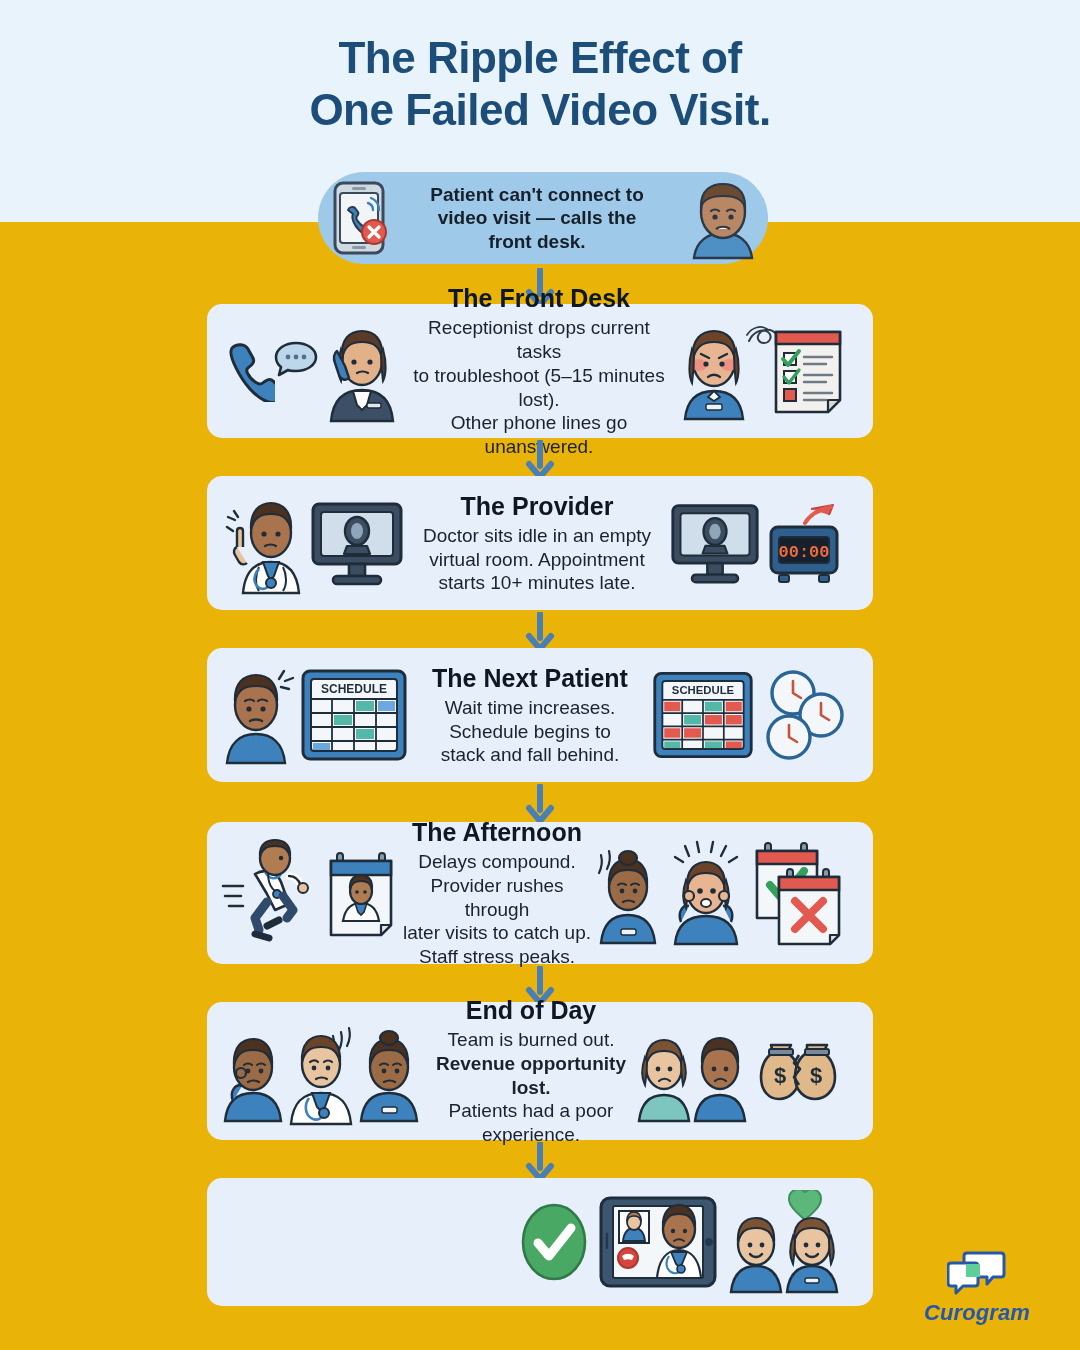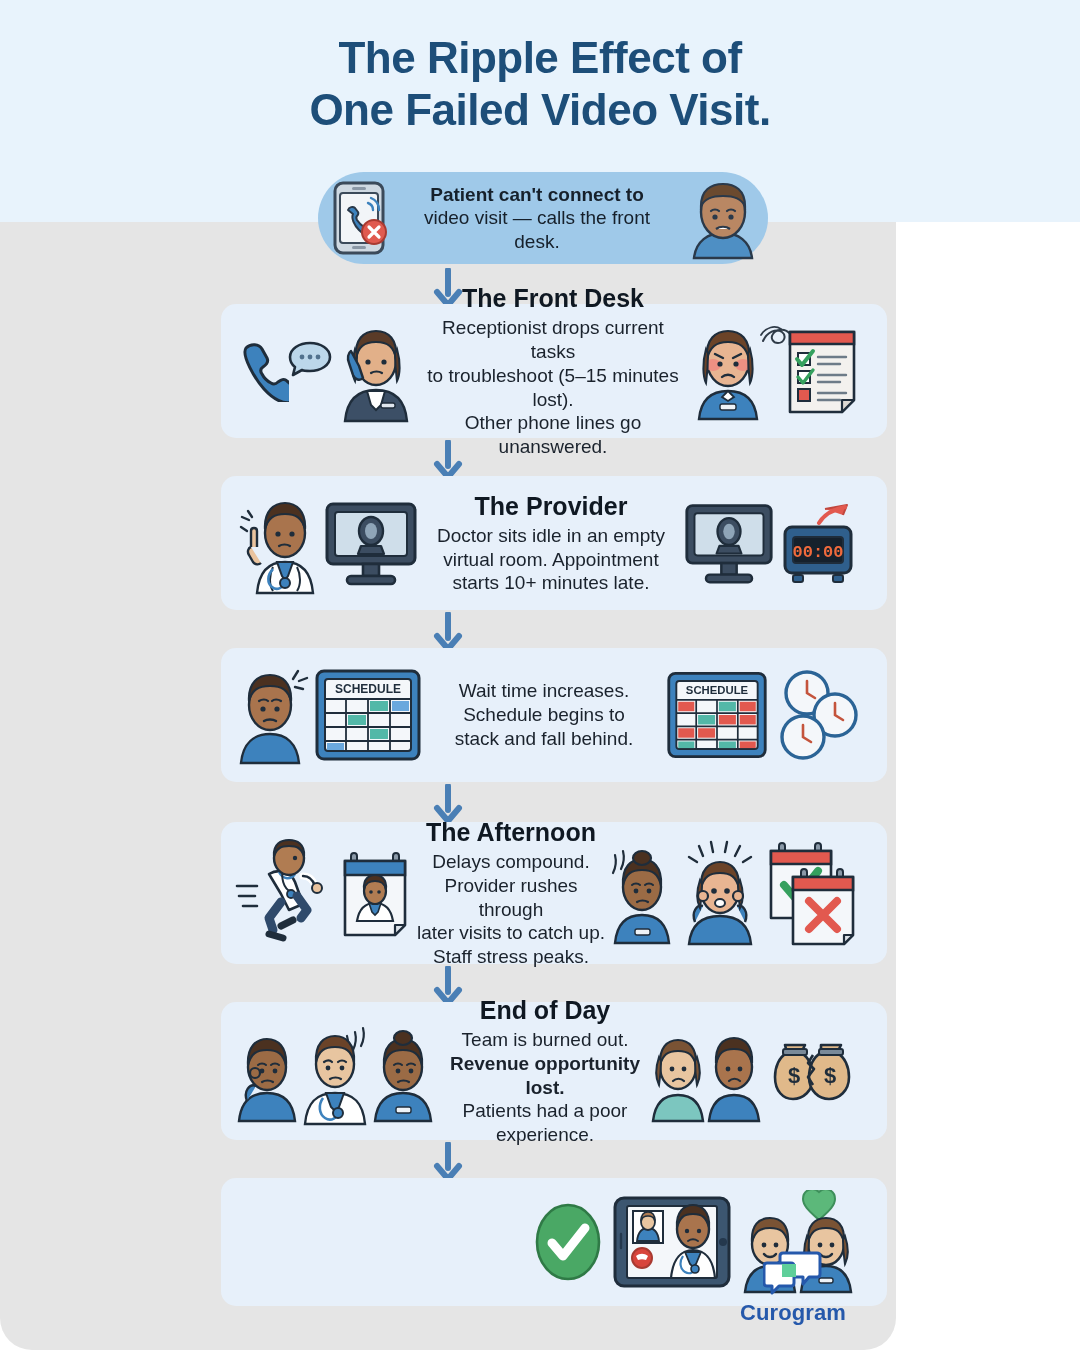--- a/index.html
+++ b/index.html
@@ -4,23 +4,22 @@
 <style>
   * { box-sizing: border-box; margin: 0; padding: 0; }
   html, body {
     width: 1080px; height: 1350px;
     font-family: "Liberation Sans", sans-serif;
     background: #ffffff;
     overflow: hidden;
   }
   #page {
     position: relative;
-    width: 896px; height: 1350px;
-    background: #e5e5e5;
-    border-radius: 32px;
+    width: 1080px; height: 1350px;
+    background: #eab308;
   }
   .top-band {
     position: absolute; top: 0; left: 0;
     width: 1080px; height: 222px;
     background: #e8f3fc;
   }
 
   
   .title {
     position: absolute; top: 32px; left: 0; width: 1080px;
@@ -42,32 +41,32 @@
     border-radius: 46px;
     display: flex; align-items: center;
     padding: 0 6px 0 10px;
     gap: 32px;
   }
   .intro-text {
     flex: 1; text-align: center; color: #16202b;
     line-height: 1.22;
   }
   .intro-text .b { display:block; font-weight: bold; font-size: 19px; }
-  .intro-text .n { display:block; font-size: 19px; }
+  .intro-text .n { display:block; font-size: 19px; font-weight: bold; }
 
   
   .arrow {
     position: absolute; left: 50%; transform: translateX(-50%);
     width: 34px; height: 40px;
   }
 
   
   .card {
     position: absolute;
-    left: 221px; width: 666px;
+    left: 207px; width: 666px;
     background: #e7f0fa;
     border-radius: 15px;
     display: flex; align-items: center;
   }
   .card .art-l { flex: 0 0 auto; display:flex; align-items:center; gap:4px; padding-left: 12px;}
   .card .art-r { flex: 0 0 auto; display:flex; align-items:center; gap:4px; padding-right: 28px;}
   .card .txt {
     flex: 1 1 auto; text-align: center; color: #111820;
     padding: 0 4px;
   }
@@ -85,21 +84,21 @@
   .card.whatif .bd { font-size: 19px; font-weight: bold; line-height: 1.3;}
 
   
   .logo {
     position: absolute; right: 34px; bottom: 24px;
     width: 138px; text-align: center;
   }
   .logo-mark { height: 44px; display:flex; justify-content:center; align-items:center;}
   .logo-text {
     margin-top: 6px; color: #2558ab;
-    font-size: 22px; font-weight: bold; letter-spacing: 0.1px;
+    font-size: 22px; font-weight: bold; letter-spacing: 0.1px; font-style: italic;
   }
   svg { display: block; }
 </style>
 </head>
 <body>
 
 <div id="page">
 
   <div class="top-band"></div>
 
@@ -331,20 +330,21 @@
           <rect x="57" y="34" width="18" height="10" fill="#53b8a8"></rect>
           <rect x="79" y="34" width="17" height="10" fill="#6aa8dd"></rect>
           <rect x="35" y="48" width="18" height="10" fill="#53b8a8"></rect>
           <rect x="57" y="62" width="18" height="10" fill="#53b8a8"></rect>
           <rect x="14" y="76" width="17" height="7" fill="#6aa8dd"></rect>
         </svg>
       </span>
     </div>
 
     <div class="txt">
+      <div class="hd">The Next Patient</div>
       <div class="bd">
         <div>Wait time increases.</div>
         <div>Schedule begins to</div>
         <div>stack and fall behind.</div>
       </div>
     </div>
 
     <div class="art-r">
       <span>
         <svg width="104" height="92" viewBox="0 0 110 96">

